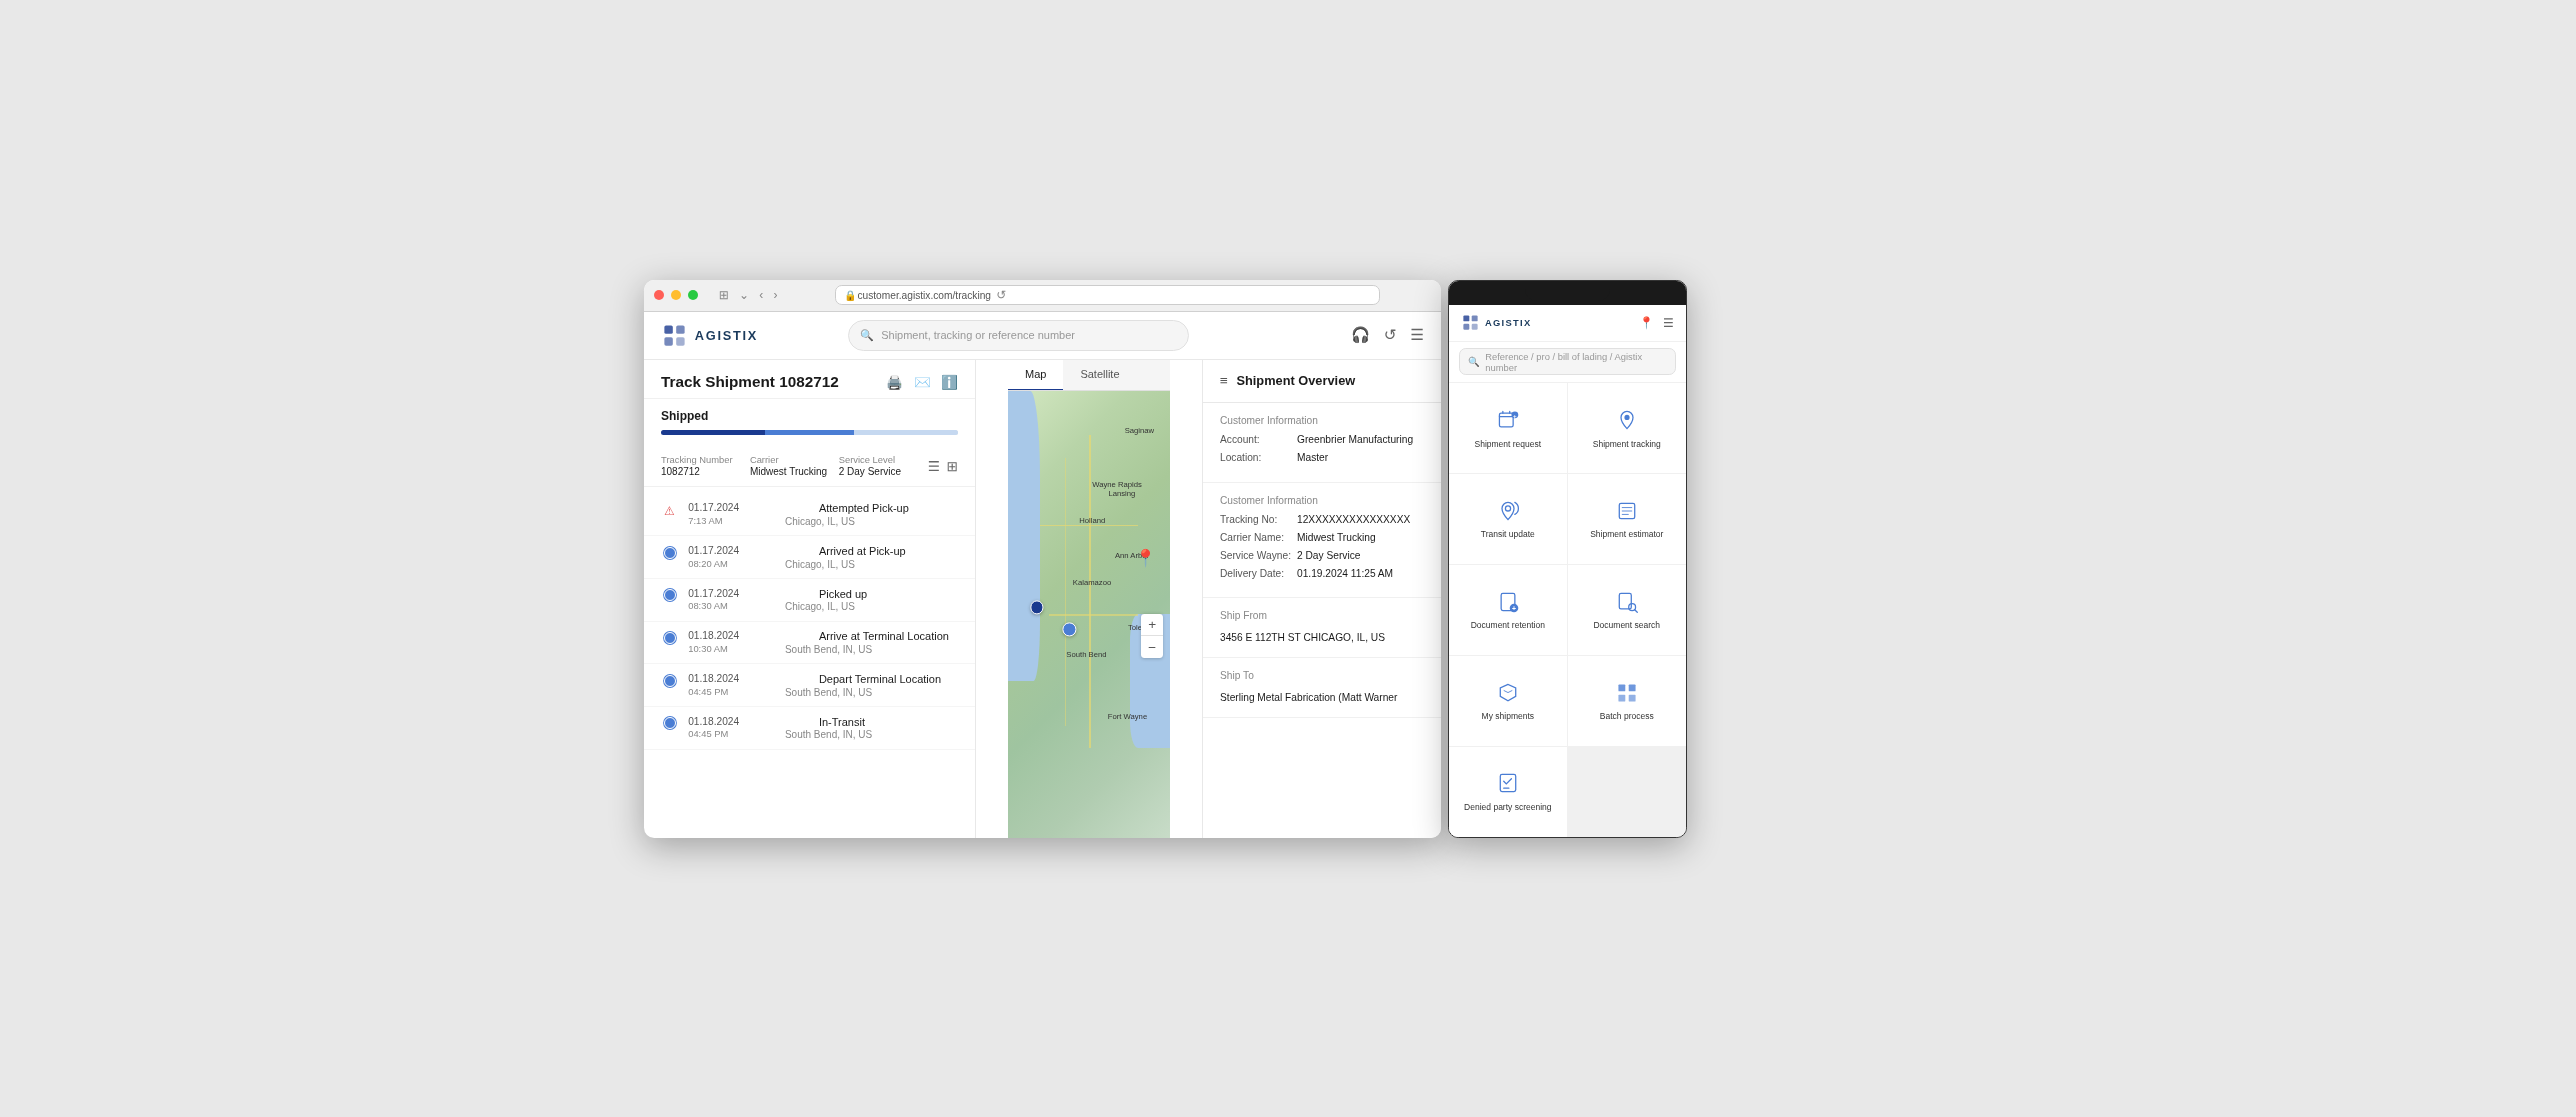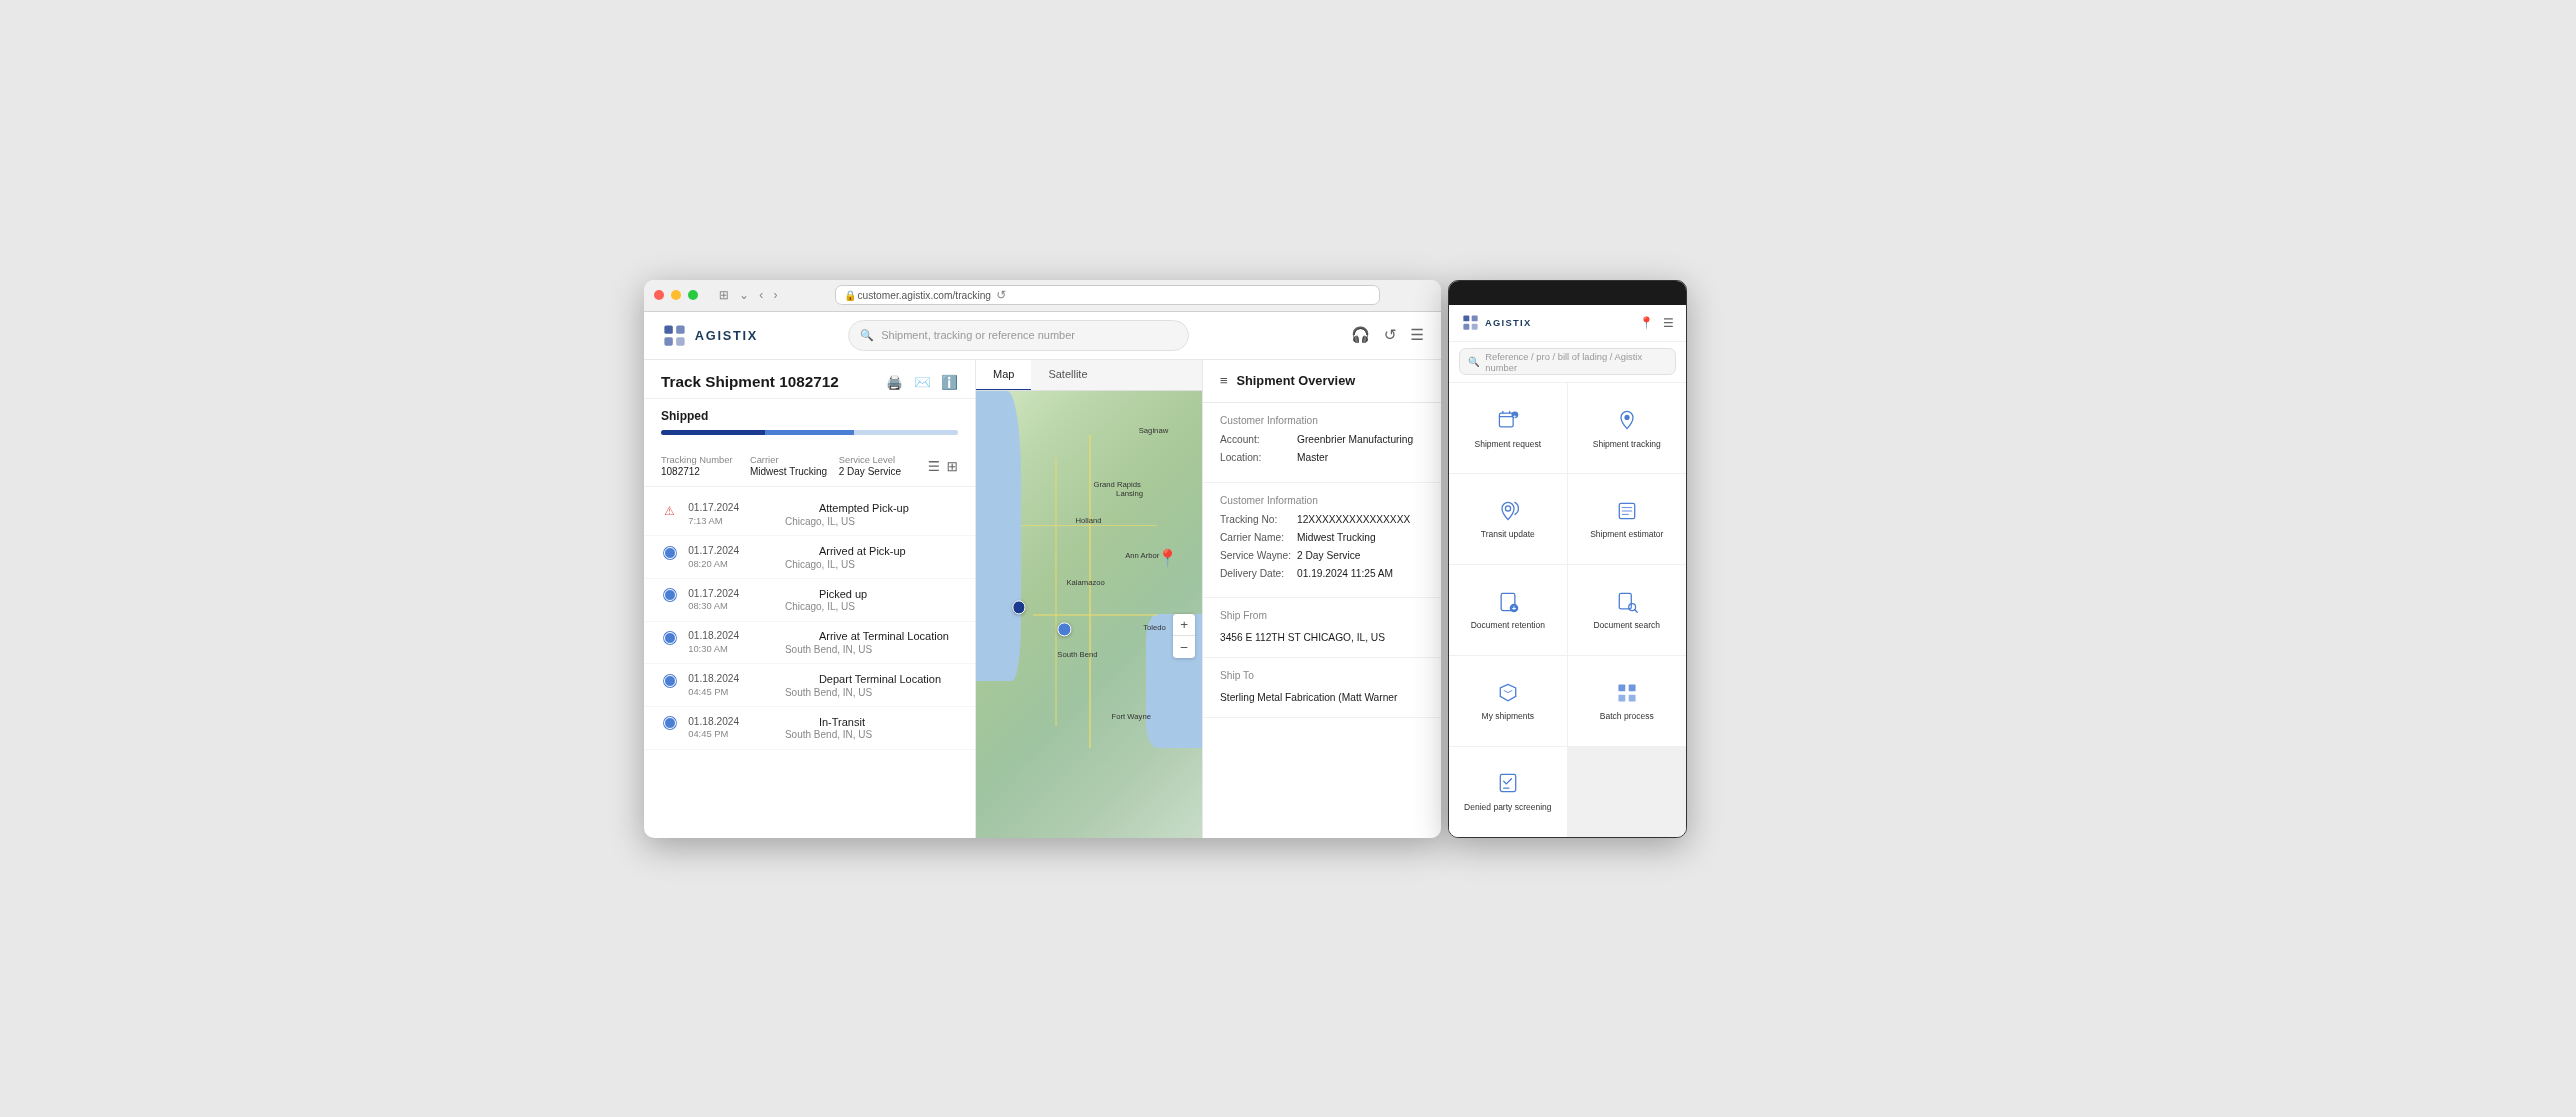--- a/index.html
+++ b/index.html
@@ -23,21 +23,21 @@
     
     .app-header { background: #fff; height: 48px; display: flex; align-items: center; padding: 0 17px; border-bottom: 0.9px solid #e8e8e8; gap: 17px; }
     .logo { display: flex; align-items: center; gap: 6.8px; }
     .logo-icon { width: 27px; height: 27px; }
     .logo-text { font-size: 12.8px; font-weight: 700; color: #1a3a5c; letter-spacing: 1.7px; }
     .header-search { flex: 1; max-width: 341px; margin: 0 auto; background: #f5f5f5; border: 0.9px solid #e0e0e0; border-radius: 17px; height: 31px; display: flex; align-items: center; padding: 0 12px; gap: 6.8px; font-size: 11px; color: #999; }
     .header-icons { display: flex; gap: 13.6px; align-items: center; margin-left: auto; }
     .header-icon { color: #666; font-size: 15.3px; cursor: pointer; }
 
     
-    .main-content { display: flex; flex: 1; overflow: hidden; }
+    .main-content { display: flex; flex: 1; overflow: hidden; gap: 32px; }
 
     
     .left-panel { width: 332px; border-right: 0.9px solid #e8e8e8; display: flex; flex-direction: column; overflow: hidden; }
     .panel-header { padding: 13.6px 17px 6.8px; border-bottom: 0.9px solid #f0f0f0; display: flex; justify-content: space-between; align-items: center; }
     .panel-title { font-size: 15.3px; font-weight: 600; color: #1a1a1a; }
     .panel-actions { display: flex; gap: 10.2px; }
     .panel-action-icon { color: #666; font-size: 13.6px; cursor: pointer; }
 
     
     .shipped-section { padding: 10.2px 17px; }
@@ -300,21 +300,21 @@
             <div class="lake-michigan"></div>
             <div class="map-water lake-erie"></div>
 
             <div style="position:absolute; top:30%; left:20%; width:60%; height:1.7px; background:#e8d870; opacity:0.7;"></div>
             <div style="position:absolute; top:10%; left:50%; width:1.7px; height:70%; background:#e8d870; opacity:0.7;"></div>
             <div style="position:absolute; top:50%; left:25%; width:55%; height:1.7px; background:#e8d870; opacity:0.6;"></div>
             <div style="position:absolute; top:15%; left:35%; width:1.7px; height:60%; background:#e8d870; opacity:0.5;"></div>
 
             <div id="city-labels">
                 <div class="city-label" style="top: 8%; left: 72%;">Saginaw</div>
-                <div class="city-label" style="top: 20%; left: 52%;">Grand Rapids</div>
+                <div class="city-label" style="top: 20%; left: 52%;">Wayne Rapids</div>
                 <div class="city-label" style="top: 28%; left: 44%;">Holland</div>
                 <div class="city-label" style="top: 22%; left: 62%;">Lansing</div>
                 <div class="city-label" style="top: 42%; left: 40%;">Kalamazoo</div>
                 <div class="city-label" style="top: 36%; left: 66%;">Ann Arbor</div>
                 <div class="city-label" style="top: 58%; left: 36%;">South Bend</div>
                 <div class="city-label" style="top: 72%; left: 56%; margin-left: 9px;">Fort Wayne</div>
                 <div class="city-label" style="top: 52%; left: 74%;">Toledo</div>
               </div>
 
             <div class="map-pin" style="left:85%; top:40%;">

